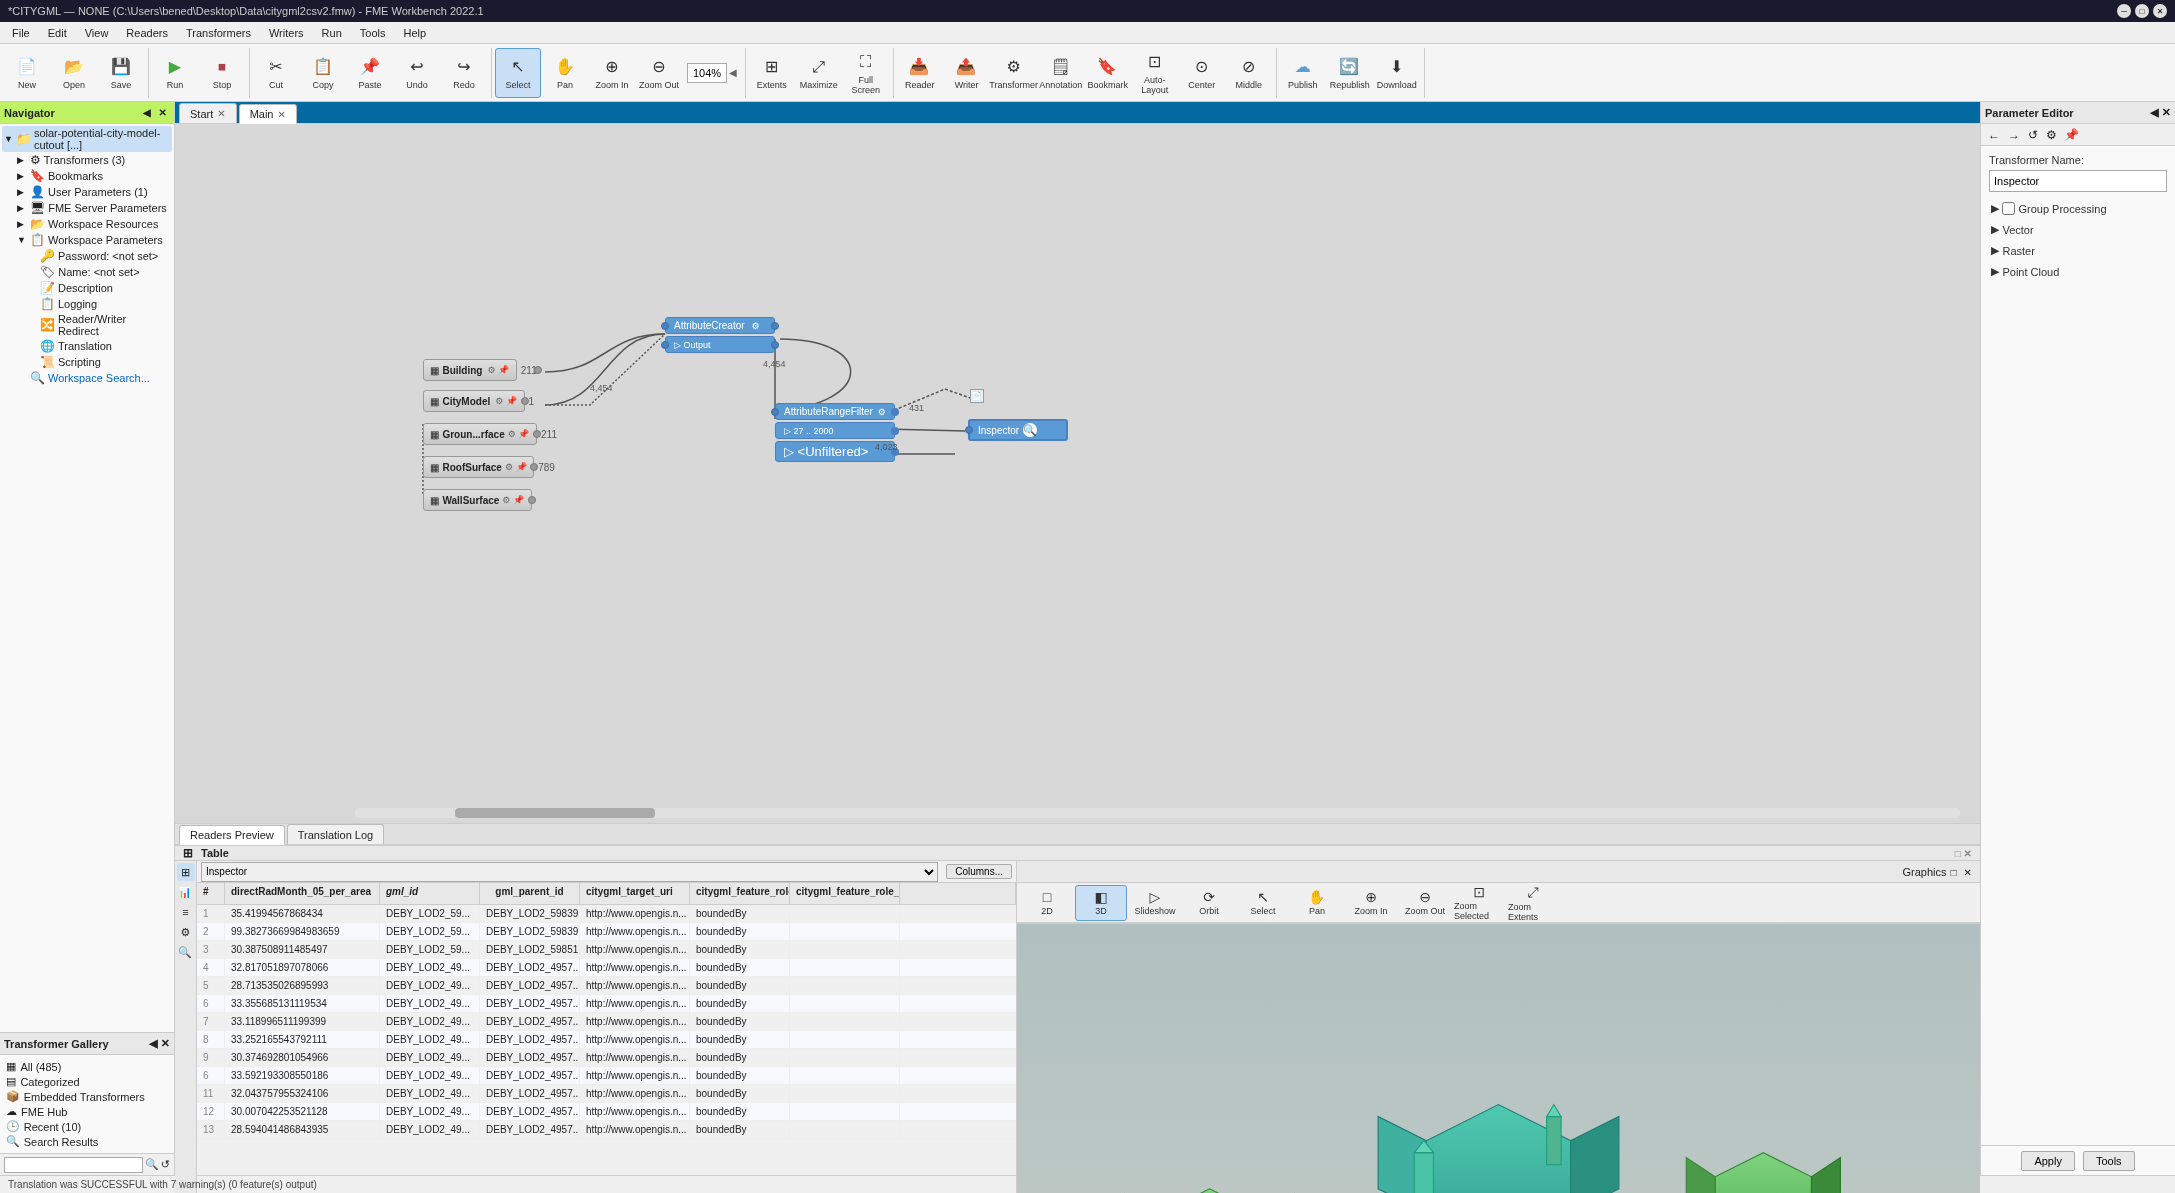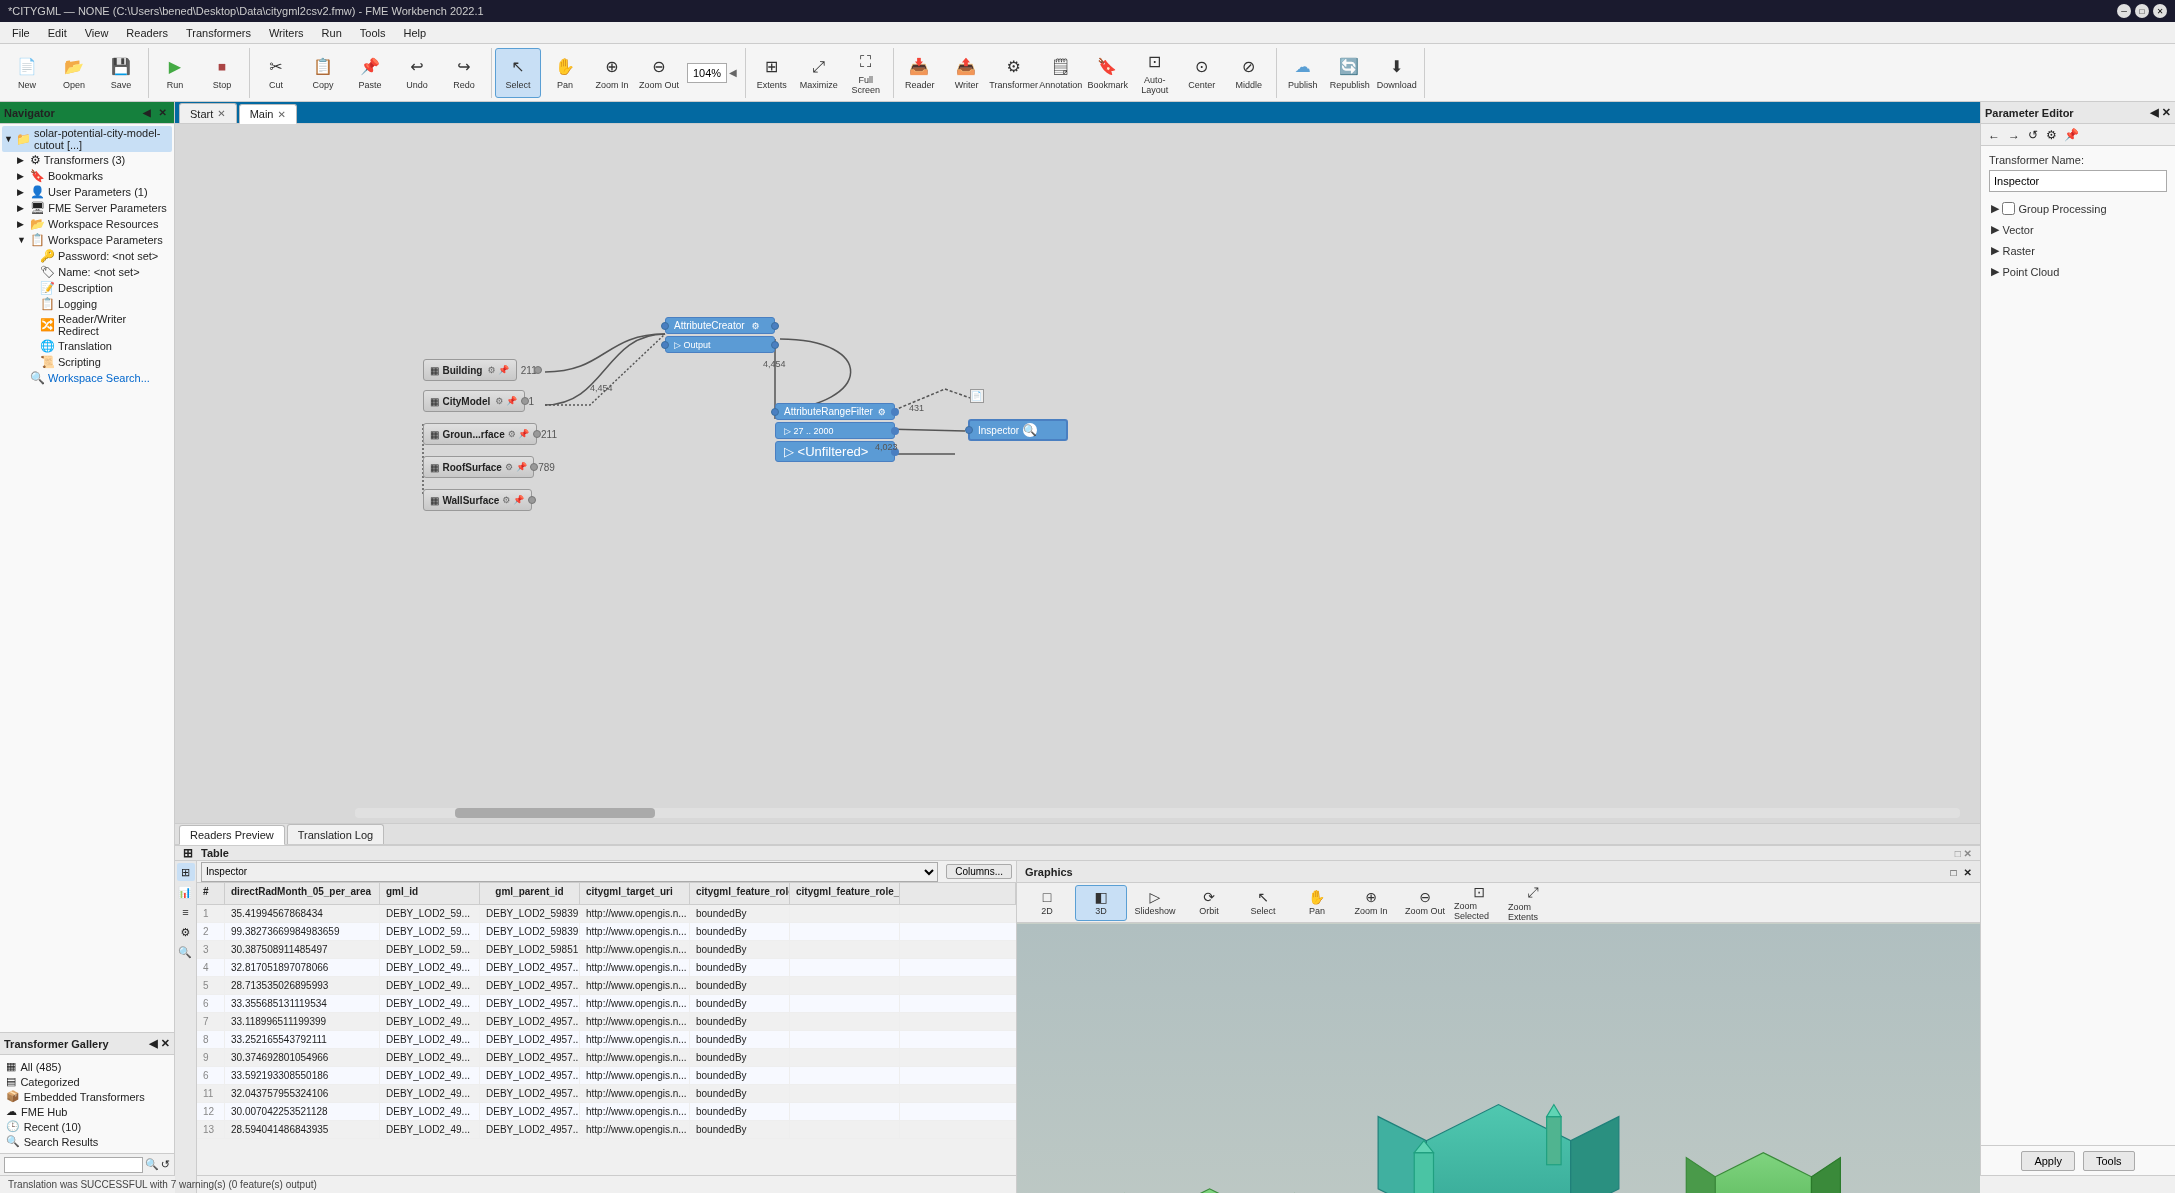--- a/index.html
+++ b/index.html
@@ -27,21 +27,21 @@
 
     
     .zoom-control { display: flex; align-items: center; gap: 2px; padding: 0 4px; }
     .zoom-input { width: 40px; height: 20px; border: 1px solid #aaa; text-align: center; font-size: 11px; }
 
     
     #main-layout { display: flex; height: calc(1193px - 22px - 22px - 58px - 18px); }
 
     
     #left-panel { width: 175px; display: flex; flex-direction: column; border-right: 1px solid #ccc; background: #f9f9f9; }
-    #navigator-header { height: 22px; background: #15803d; border-bottom: 1px solid #ccc; display: flex; align-items: center; justify-content: space-between; padding: 0 4px; font-weight: bold; font-size: 11px; }
+    #navigator-header { height: 22px; background: #bef264; border-bottom: 1px solid #ccc; display: flex; align-items: center; justify-content: space-between; padding: 0 4px; font-weight: bold; font-size: 11px; }
     #navigator-header .header-icons { display: flex; gap: 2px; }
     #navigator-header .header-icon { cursor: pointer; font-size: 10px; padding: 1px 3px; }
     #navigator-content { flex: 1; overflow-y: auto; padding: 2px; }
     .nav-item { display: flex; align-items: center; gap: 3px; padding: 1px 2px; cursor: pointer; border-radius: 2px; font-size: 11px; }
     .nav-item.selected { background: #c8dff5; }
     .nav-expand { cursor: pointer; font-size: 9px; width: 10px; }
     .nav-icon { font-size: 12px; }
     .nav-label { font-size: 11px; }
     .nav-label.link { color: #0066cc; }
 
@@ -76,21 +76,21 @@
     #vp-table-header { display: flex; background: #e8e8e8; border-bottom: 1px solid #ccc; font-size: 11px; height: 22px; }
     #vp-table-header-row { display: flex; width: 100%; }
     .vp-col-header { padding: 3px 6px; border-right: 1px solid #ccc; font-weight: bold; font-size: 10px; white-space: nowrap; overflow: hidden; min-width: 0; }
     #vp-table-body { flex: 1; overflow-y: auto; font-size: 10px; }
     .vp-row { display: flex; border-bottom: 1px solid #eee; height: 18px; }
     .vp-row:nth-child(even) { background: #f7f9ff; }
     .vp-cell { padding: 2px 6px; border-right: 1px solid #eee; white-space: nowrap; overflow: hidden; min-width: 0; display: flex; align-items: center; }
 
     
     #graphics-panel { flex: 1; display: flex; flex-direction: column; }
-    #gp-header { height: 22px; background: #e8e8e8; border-bottom: 1px solid #ccc; display: flex; align-items: center; justify-content: space-between; padding: 0 8px; font-size: 11px; font-weight: bold; }
+    #gp-header { height: 22px; background: #e8e8e8; border-bottom: 1px solid #ccc; display: flex; align-items: center; justify-content: flex-end; padding: 0 8px; font-size: 11px; font-weight: normal; }
     #gp-toolbar { height: 40px; background: #f0f0f0; border-bottom: 1px solid #ccc; display: flex; align-items: center; padding: 0 4px; gap: 2px; }
     .gp-btn { display: flex; flex-direction: column; align-items: center; justify-content: center; width: 52px; height: 36px; cursor: pointer; border-radius: 3px; border: 1px solid transparent; font-size: 9px; color: #333; gap: 1px; }
     .gp-btn.active { background: #c8dff5; border-color: #5a9fd4; }
     .gp-btn-icon { font-size: 14px; }
     #gp-canvas { flex: 1; background: #c8d0c8; position: relative; overflow: hidden; }
 
     
     #right-panel { width: 195px; border-left: 1px solid #ccc; background: #f9f9f9; display: flex; flex-direction: column; }
     #pe-header { height: 22px; background: #e8e8e8; border-bottom: 1px solid #ccc; display: flex; align-items: center; justify-content: space-between; padding: 0 4px; font-weight: bold; font-size: 11px; }
     #pe-toolbar { height: 22px; background: #f0f0f0; border-bottom: 1px solid #ccc; display: flex; align-items: center; padding: 0 4px; gap: 2px; }
@@ -611,21 +611,21 @@
             <select class="inspector-select">
               <option>Inspector</option>
             </select>
             <button class="columns-btn">Columns...</button>
           </div>
 
           <div id="vp-table-header">
             <div id="vp-table-header-row">
               <div class="vp-col-header" style="min-width:28px; max-width:28px;">#</div>
               <div class="vp-col-header" style="min-width:155px; max-width:155px;">directRadMonth_05_per_area</div>
-              <div class="vp-col-header" style="min-width:100px; max-width:100px;">gml_id</div>
+              <div class="vp-col-header" style="min-width:100px; max-width:100px;font-style:italic;">gml_id</div>
               <div class="vp-col-header" style="min-width:100px; max-width:100px;text-align:center;">gml_parent_id</div>
               <div class="vp-col-header" style="min-width:110px; max-width:110px;">citygml_target_uri</div>
               <div class="vp-col-header" style="min-width:100px; max-width:100px;">citygml_feature_role</div>
               <div class="vp-col-header" style="min-width:110px; max-width:110px;">citygml_feature_role_attr</div>
               <div class="vp-col-header" style="min-width:12px; flex:1;"></div>
             </div>
           </div>
 
           <div id="vp-table-body">
 

